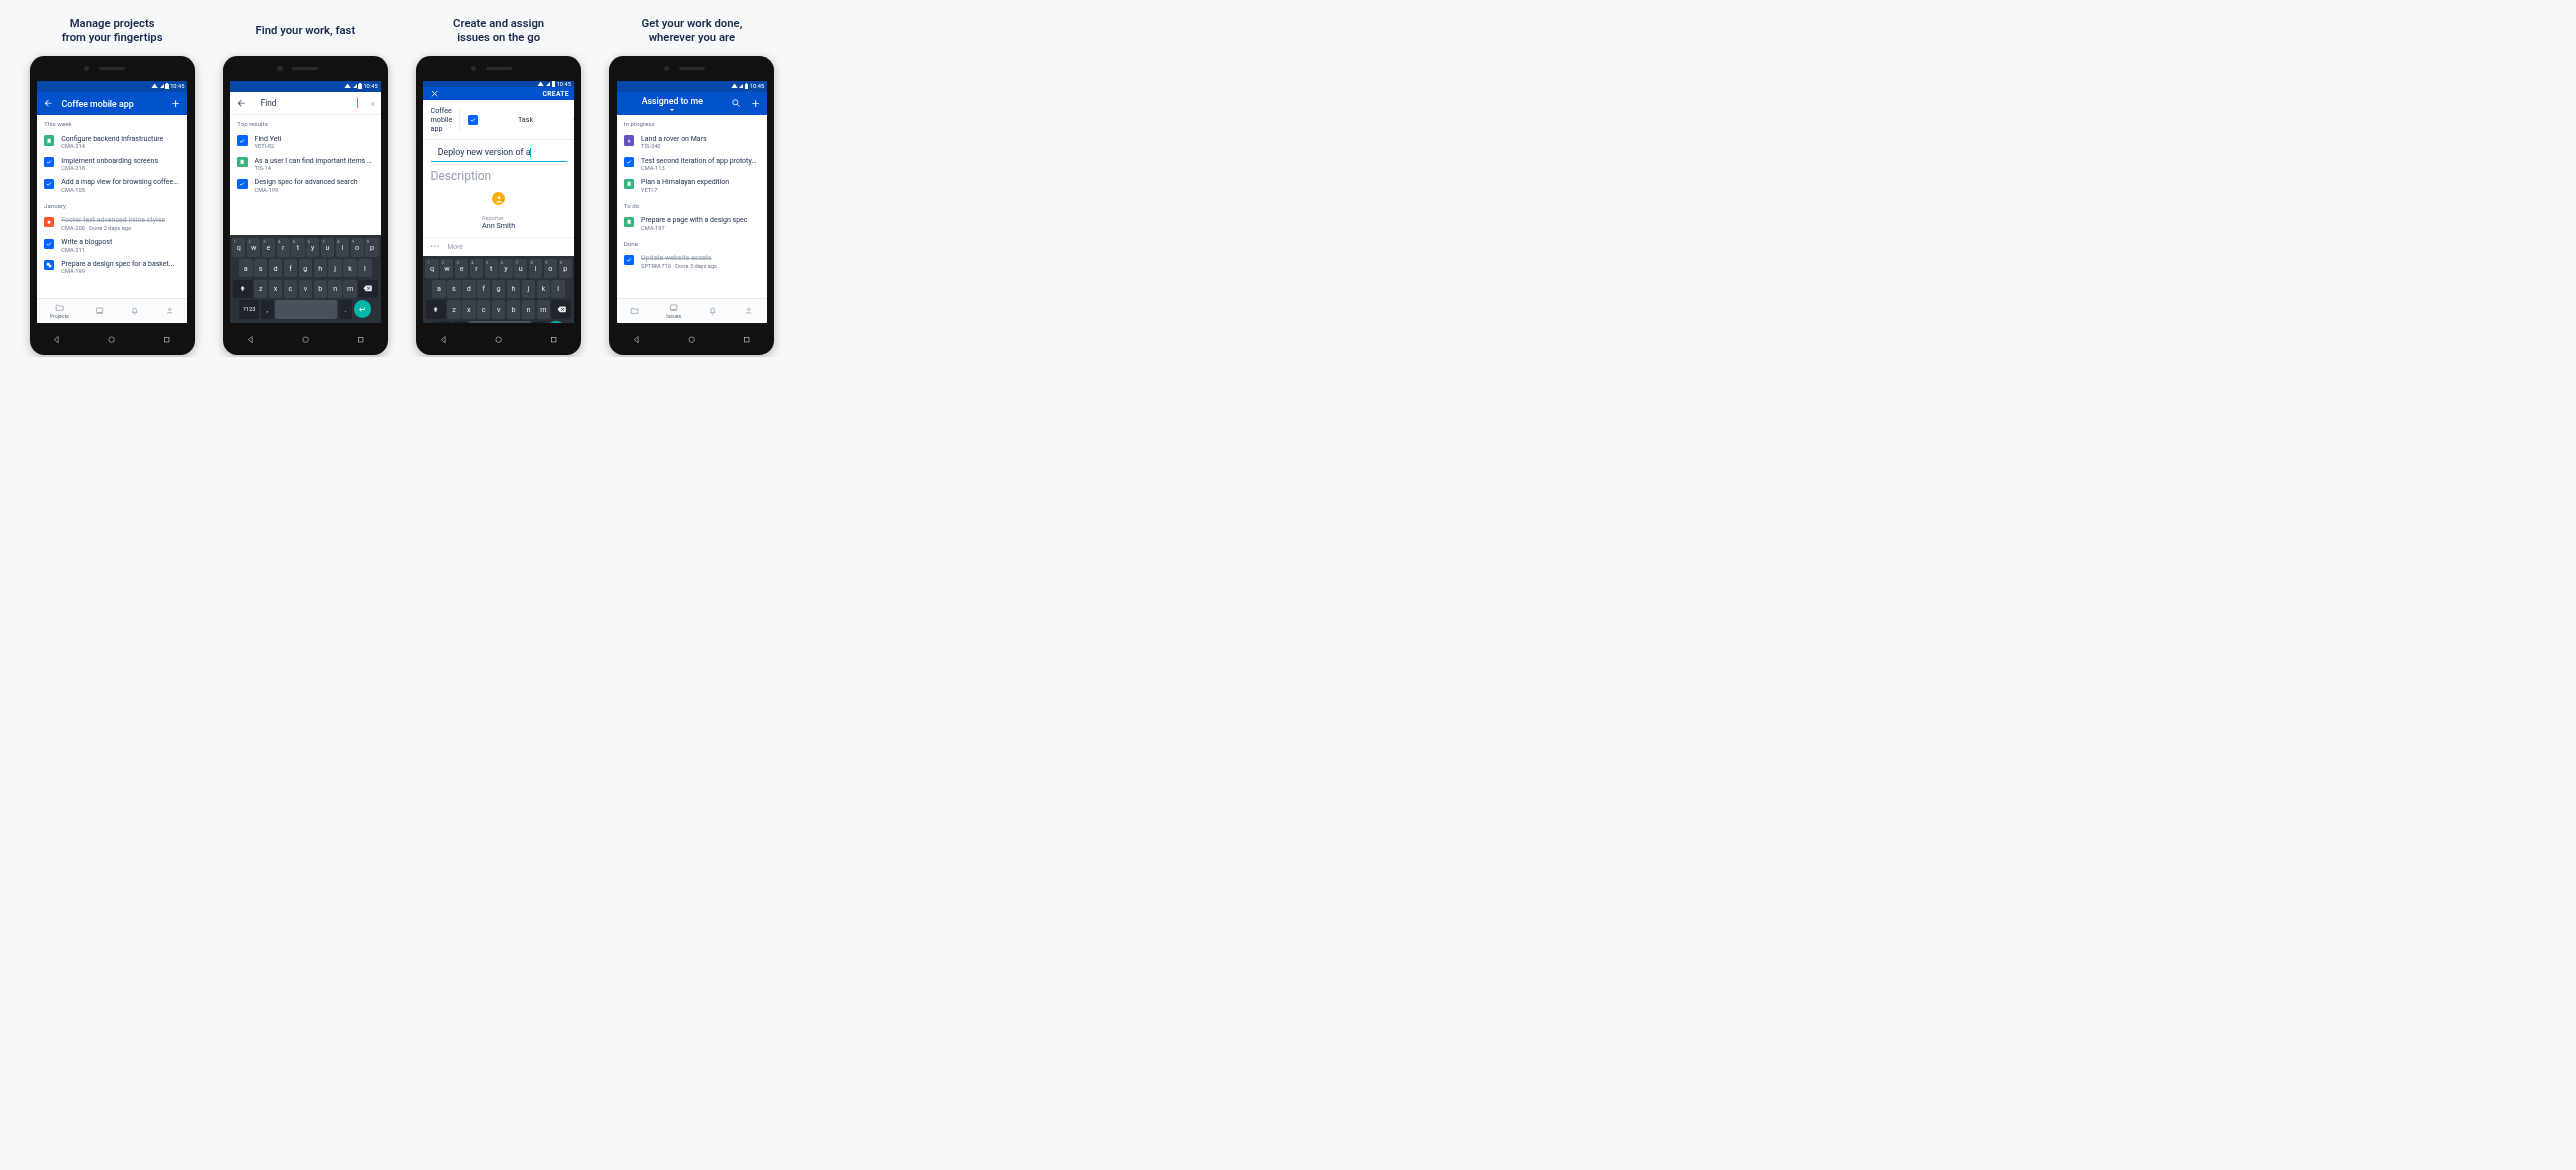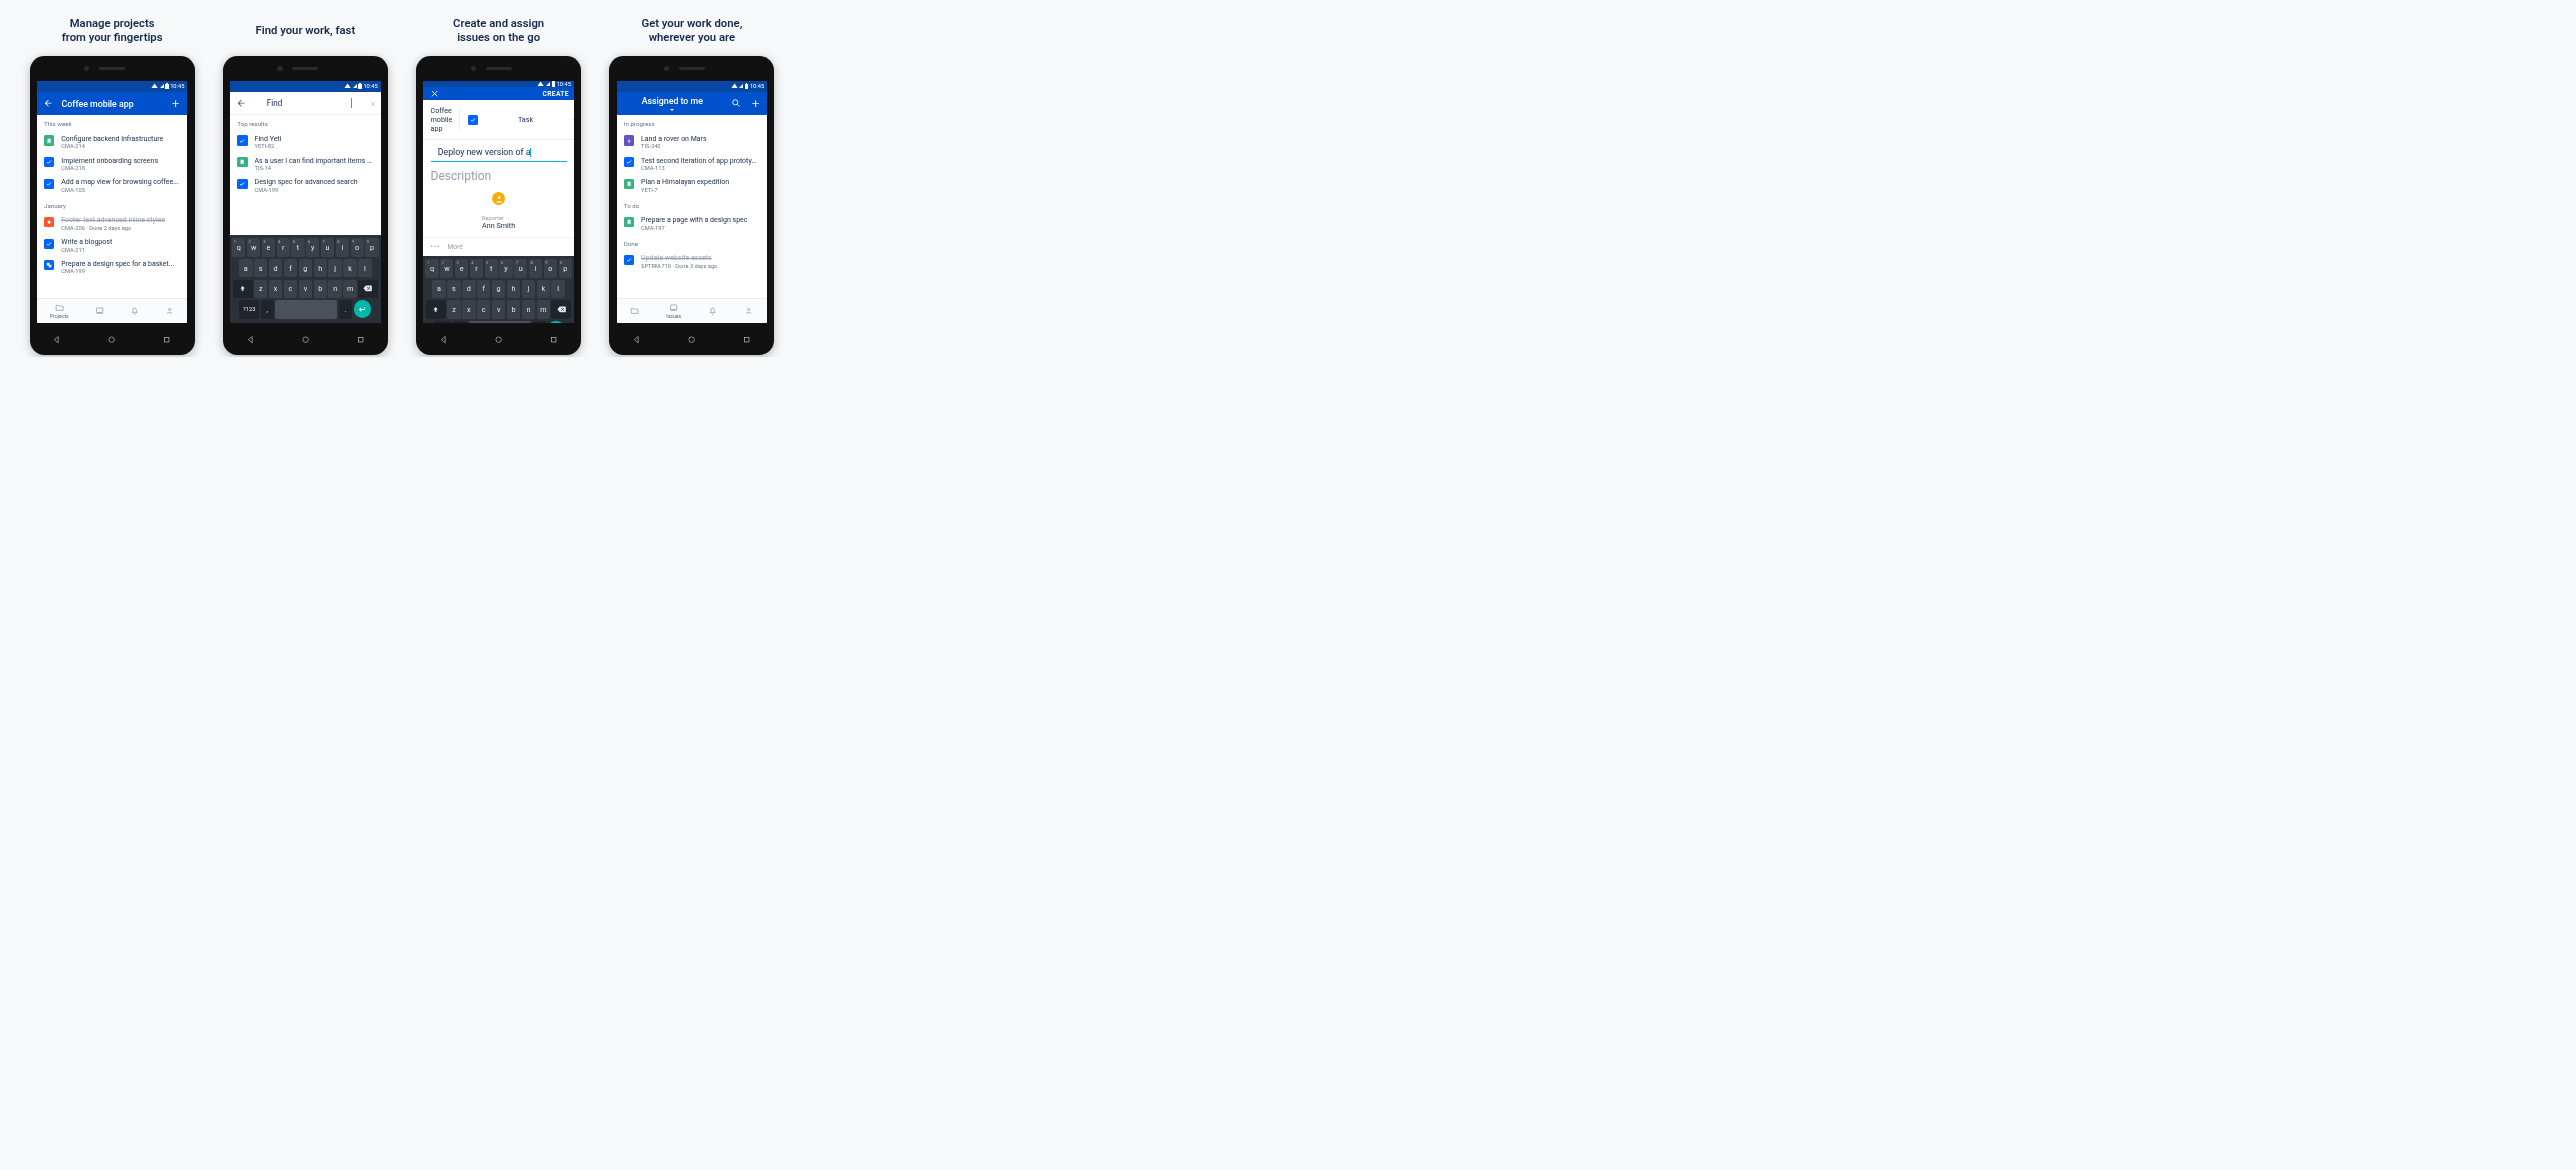--- a/index.html
+++ b/index.html
@@ -104,21 +104,21 @@
     height: 25px; border-top: 0.5px solid #e6e8eb;
     display: flex; justify-content: space-around; align-items:center;
     color:#7a869a; font-size:5.2px; background: #fafbfc;
   }
   .bn-item { display:flex; flex-direction:column; align-items:center; gap:0.5px; }
   .bn-item.active { color:#5e6c84; }
   .bn-item svg { width:9.3px; height:9.3px; stroke:#7a869a; fill:none; stroke-width:1.6; }
 
   
   .search-bar {
-    height: 23px; background:#fff; display:flex; align-items:center; padding:0 5.2px; gap:19px;
+    height: 23px; background:#fff; display:flex; align-items:center; padding:0 5.2px; gap:13px;
     border-bottom: 0.5px solid #eceef1;
   }
   .search-input {
     flex:1; border:none; outline:none; font-size:8.2px; color:#172b4d;
   }
   .cursor-caret { display:inline-block; width:0.5px; height:9.3px; background:#00b8d9; vertical-align:middle; }
 
   
   .create-top { background:#0052cc; color:#fff; height:23px; display:flex; align-items:center; padding:0 5.2px; justify-content:space-between; }
   .create-body { padding: 0; background:#fff; }

